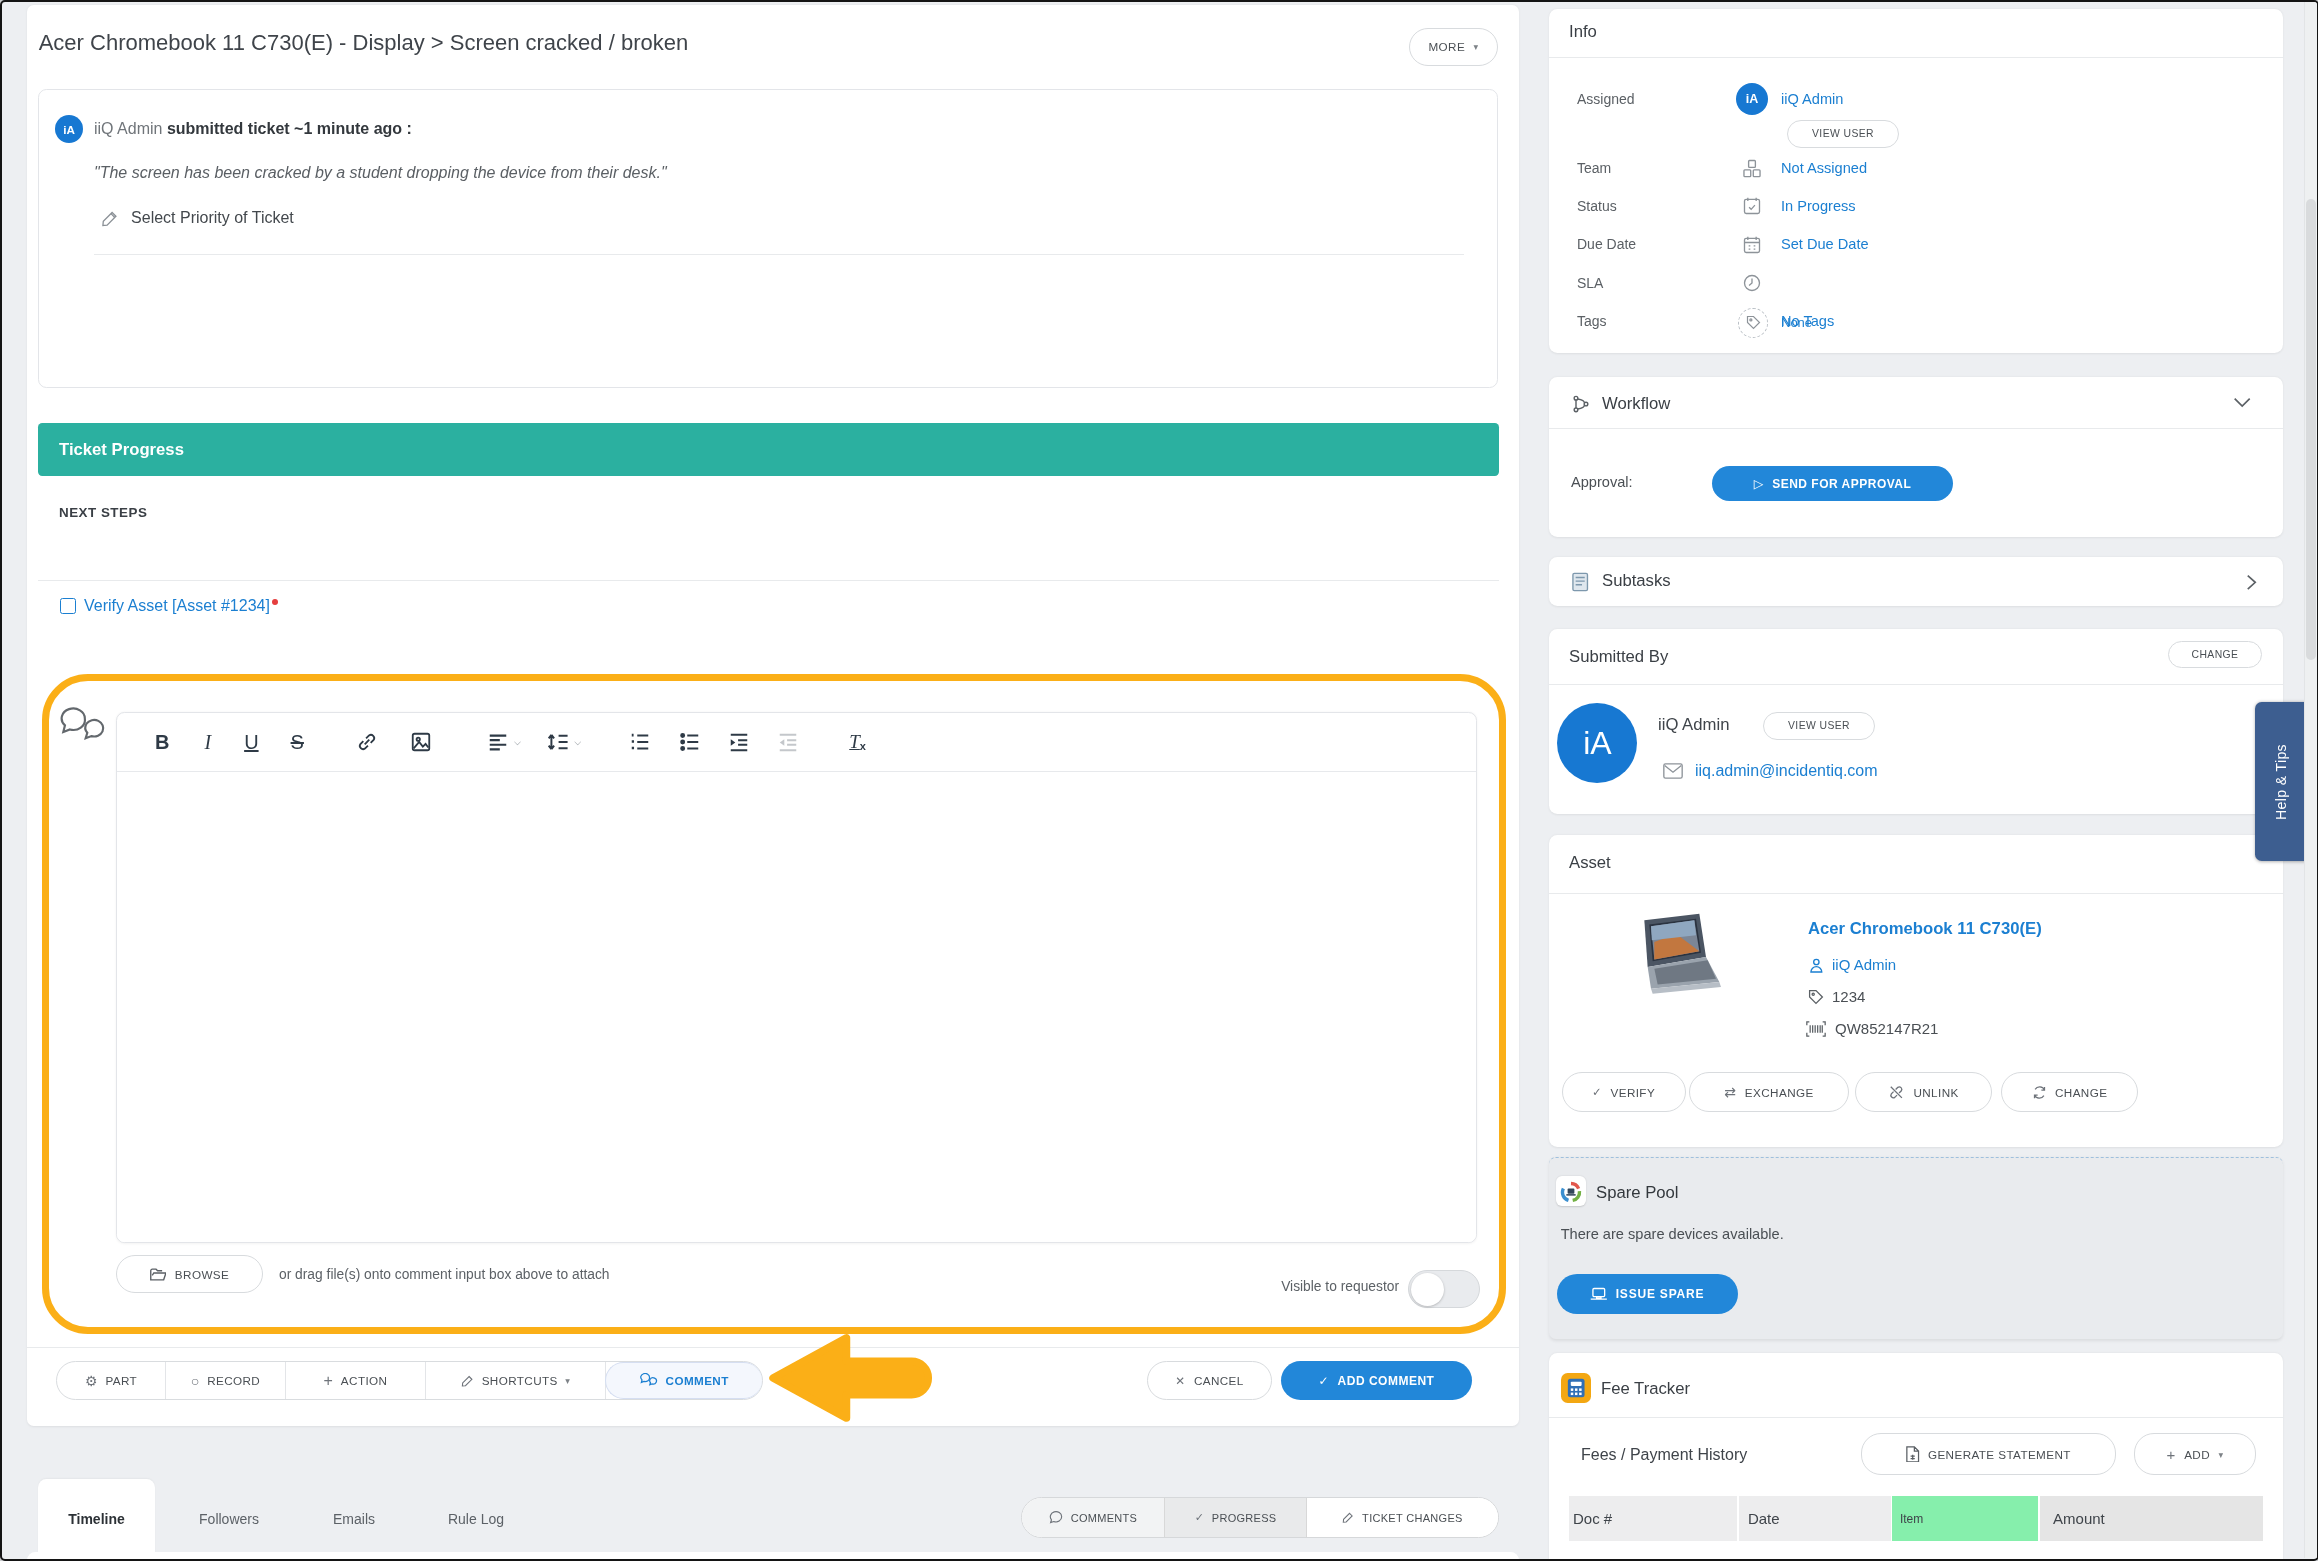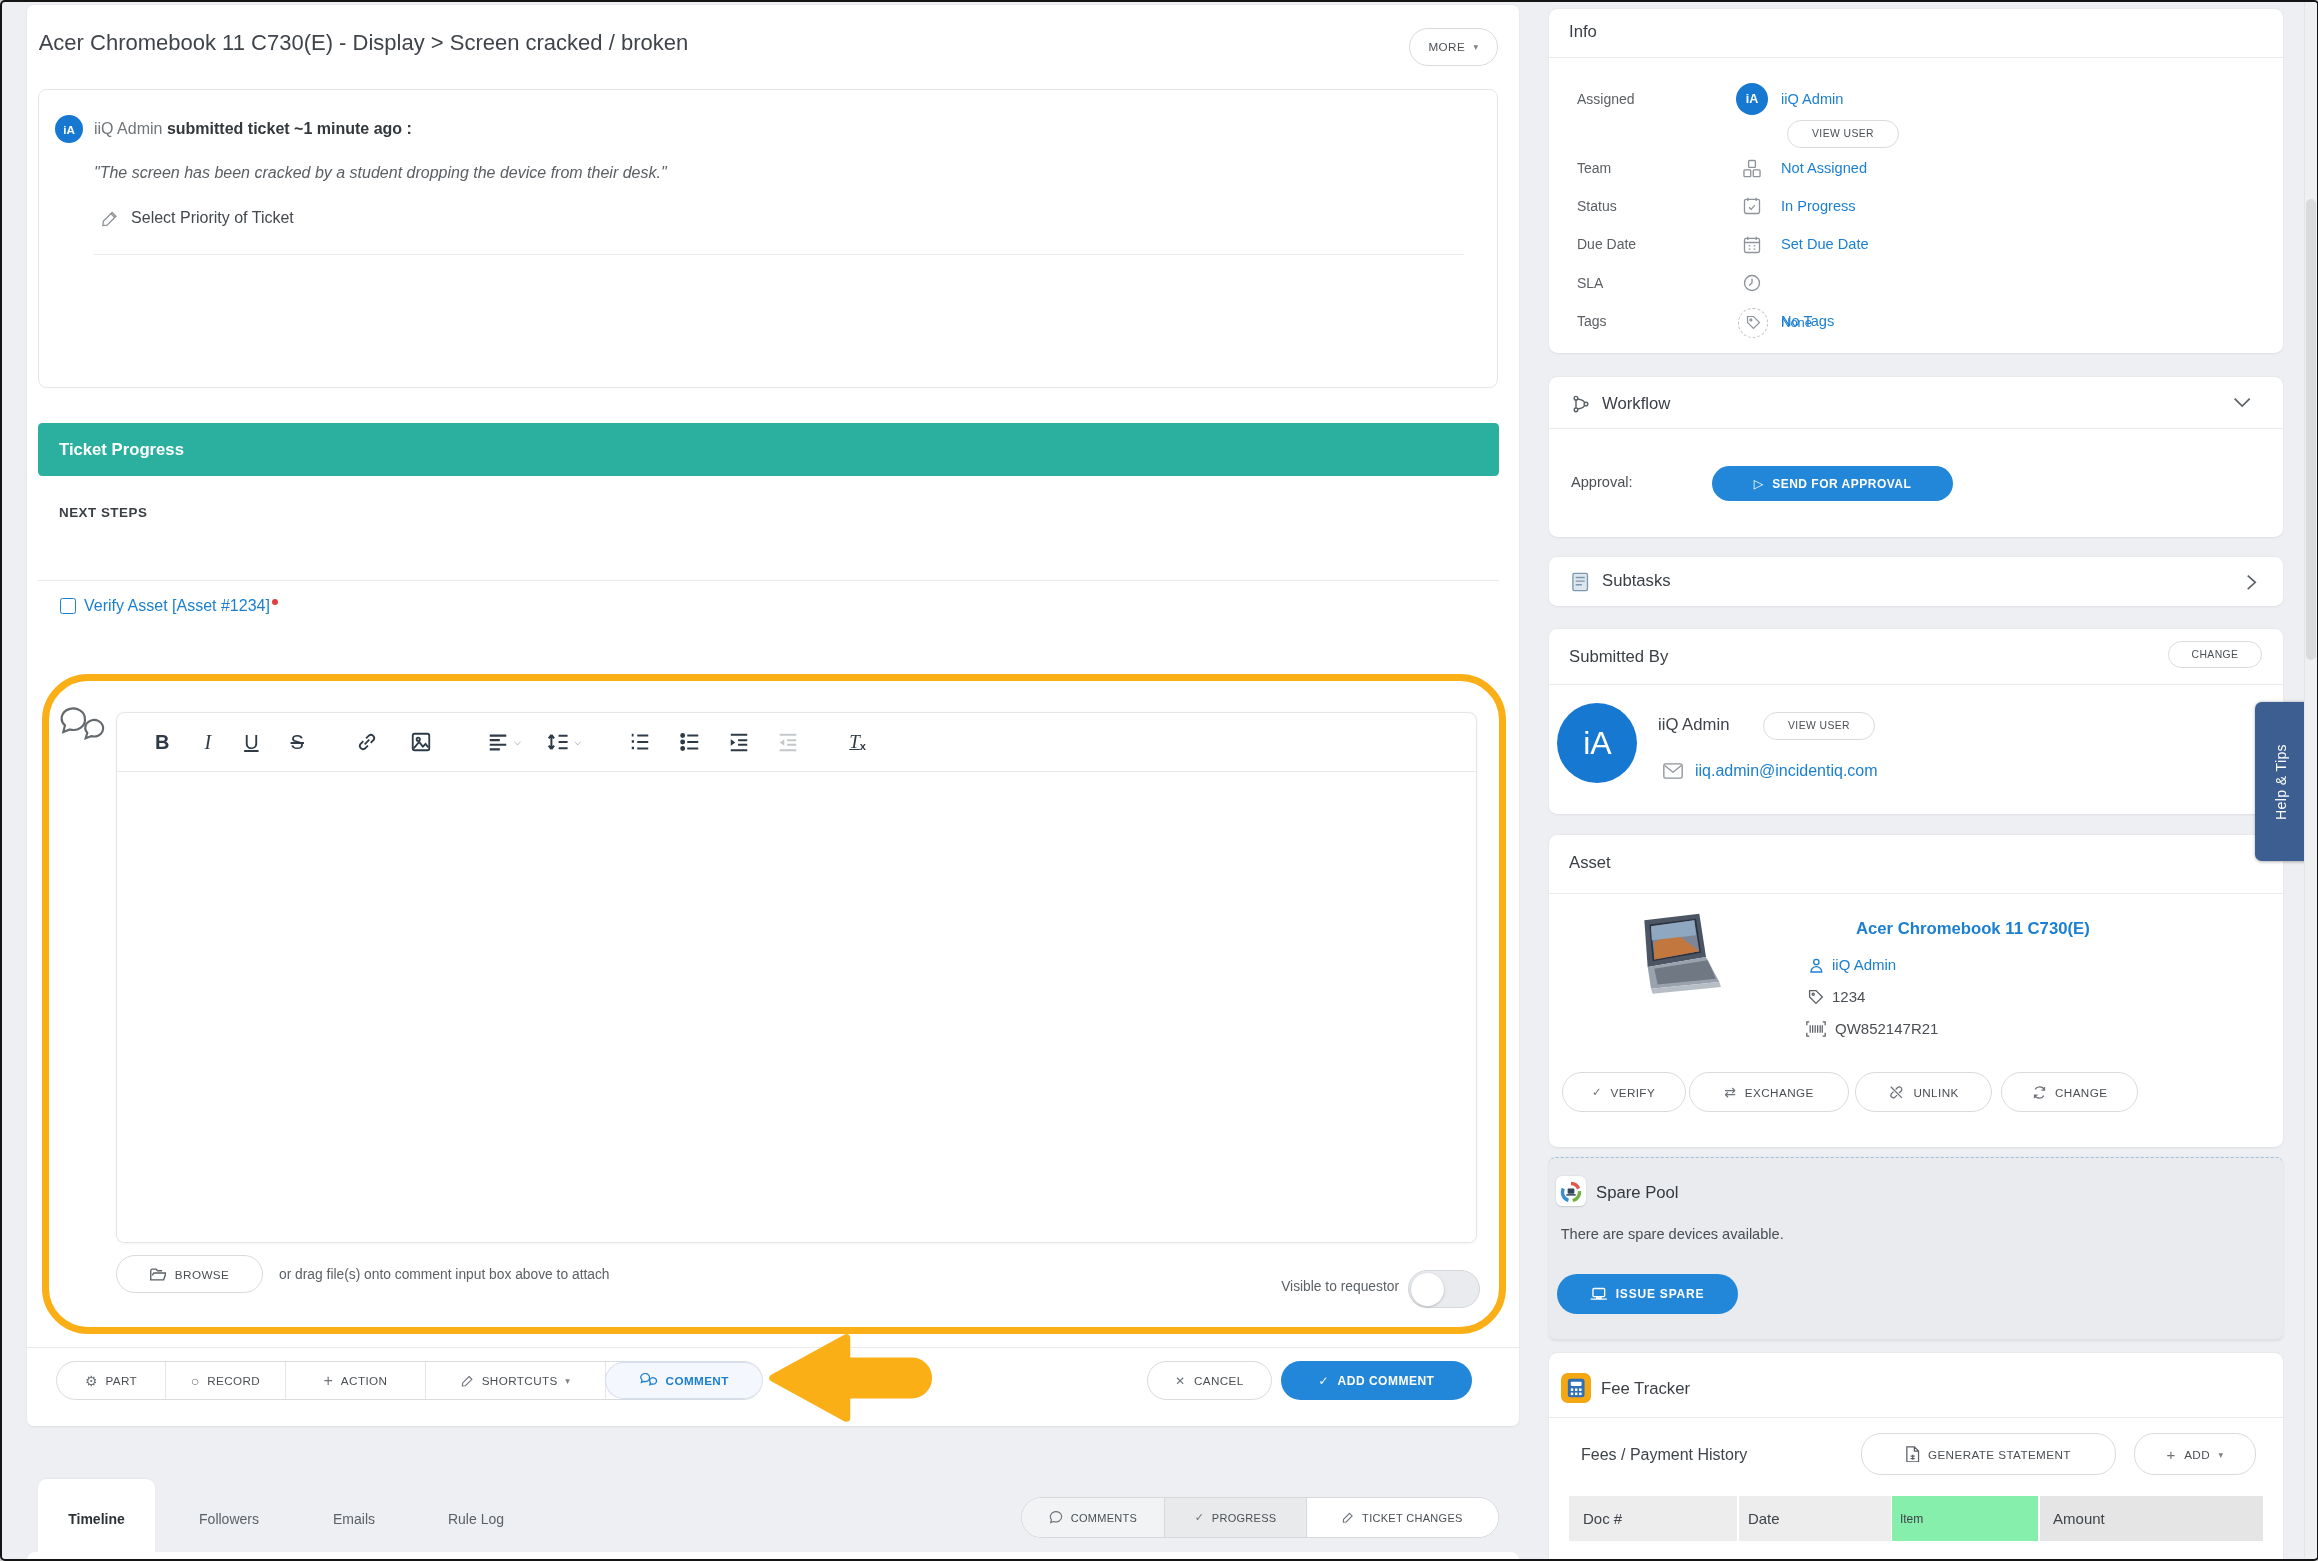--- a/index.html
+++ b/index.html
@@ -386,21 +386,21 @@
         <polygon points="28,27 84,20 90,61 32,71" fill="#2b3340"></polygon>
         <polygon points="30,29 82,22 88,59 34,69" fill="#7c8696"></polygon>
         <polygon points="34,48 60,38 88,59 34,69" fill="#c2773f"></polygon>
         <polygon points="30,29 82,22 84,40 31,46" fill="#8fa7c0"></polygon>
         <polygon points="26,78 96,66 112,96 30,104" fill="#9aa3ad"></polygon>
         <polygon points="34,80 98,70 108,92 38,99" fill="#6f7883"></polygon>
         <polygon points="30,104 112,96 114,102 32,110" fill="#b7bec6"></polygon>
       </svg>
     </span>
 
-    <a class="link abs" style="left:259px;top:84px;font-size:16.7px;font-weight:700;margin-left:48px;">Acer Chromebook 11 C730(E)</a>
+    <a class="link abs" style="left:259px;top:84px;font-size:16.7px;font-weight:700;">Acer Chromebook 11 C730(E)</a>
 
     <span class="ic abs" style="left:259px;top:122px;">
       <svg width="16.7" height="16.7" viewBox="0 0 20 20" fill="none" stroke="#1b7fd1" stroke-width="1.6">
         <circle cx="10" cy="6" r="3.2"></circle>
           <path d="M3.5 18 a6.5 6.5 0 0 1 13 0 z"></path>
       </svg>
     </span>
     <a class="link abs" style="left:283px;top:121px;font-size:15px;">iiQ Admin</a>
 
     <span class="ic abs" style="left:259px;top:154px;">
@@ -495,21 +495,21 @@
       </span>
       <span>GENERATE STATEMENT</span>
     </div>
     <div class="pill" style="position:absolute;left:585px;top:80px;width:122px;height:42px;">
       <span style="font-size:15px;color:#6e737a;">+</span>
       <span>ADD</span>
       <span class="caret">▾</span>
     </div>
 
     <div class="abs" style="left:20px;top:143px;width:694px;height:45px;display:flex;gap:1.7px;background:#fff;">
-      <div style="width:168px;background:#ededee;display:flex;align-items:center;padding-left:14px;font-size:15px;color:#3f444a;">Doc #</div>
+      <div style="width:168px;background:#ededee;display:flex;align-items:center;padding-left:4px;font-size:15px;color:#3f444a;">Doc #</div>
       <div style="width:152px;background:#ededee;display:flex;align-items:center;padding-left:9.2px;font-size:15px;color:#3f444a;">Date</div>
       <div style="width:146px;background:#86efac;display:flex;align-items:center;padding-left:7.5px;font-size:12px;color:#3f444a;">Item</div>
       <div style="flex:1;background:#e5e5e5;display:flex;align-items:center;padding-left:13px;font-size:15px;color:#3f444a;">Amount</div>
     </div>
   </div>
 
   <div class="abs" style="left:2253px;top:700px;width:51px;height:159px;background:#3d5e90;border-radius:6.7px 0 0 6.7px;
               display:flex;align-items:center;justify-content:center;cursor:pointer;box-shadow:0 0.8px 3.3px rgba(0,0,0,.3);">
     <span class="vtxt" style="color:#fff;font-size:14px;letter-spacing:0.4px;">Help &amp; Tips</span>
   </div>

